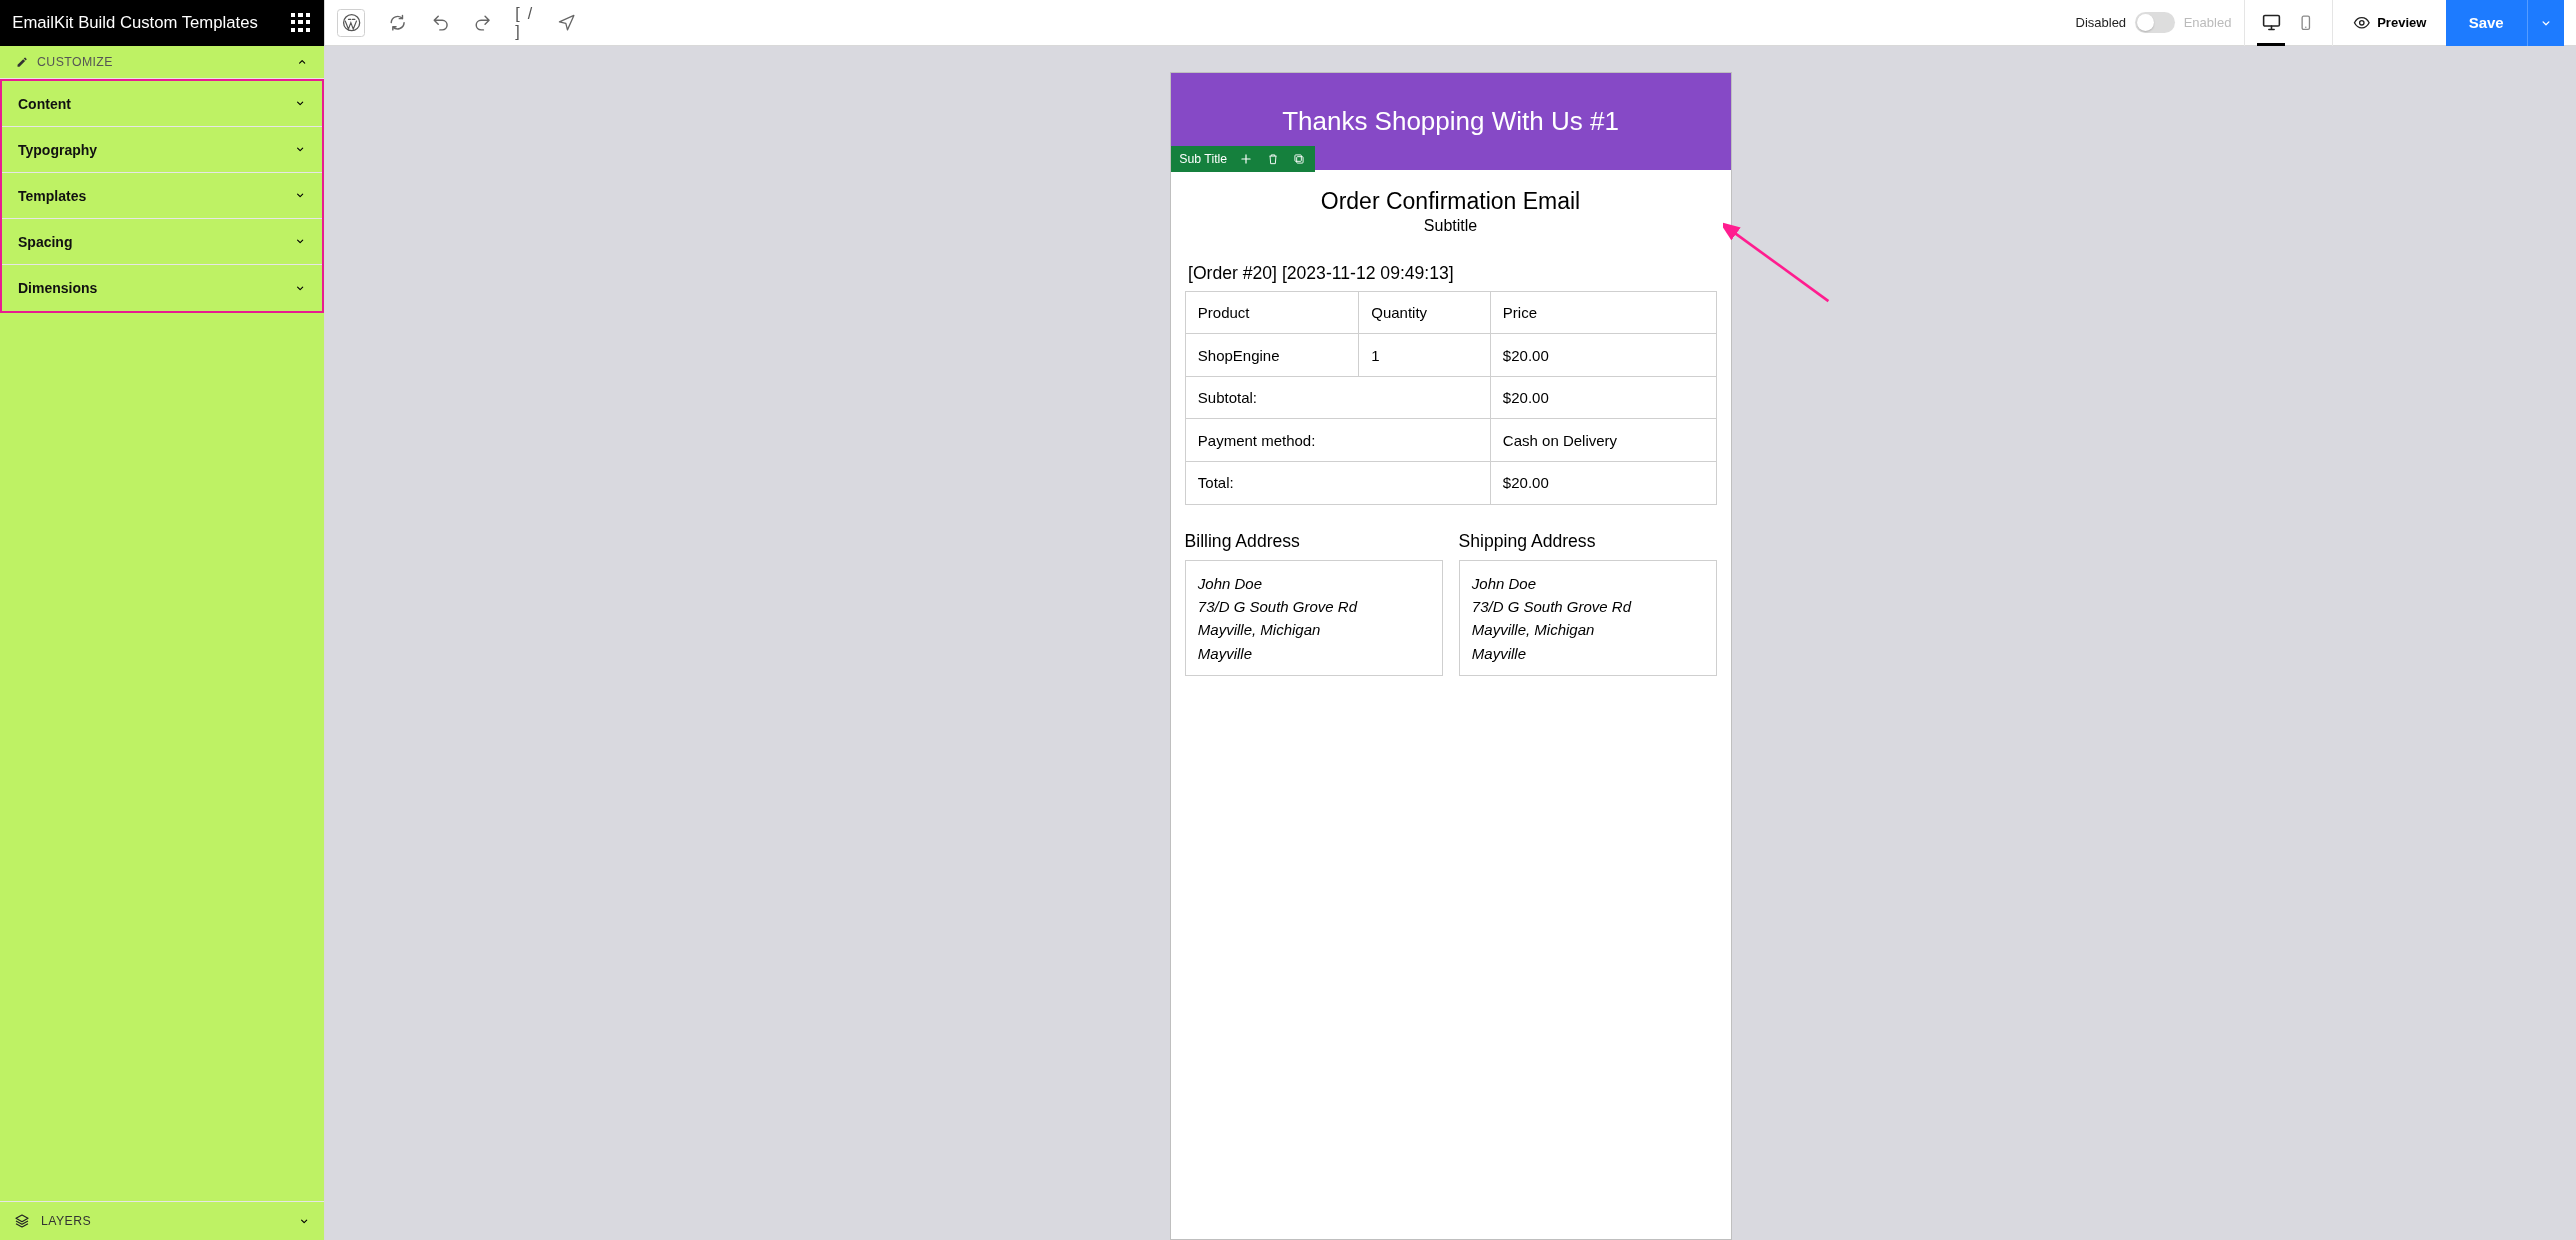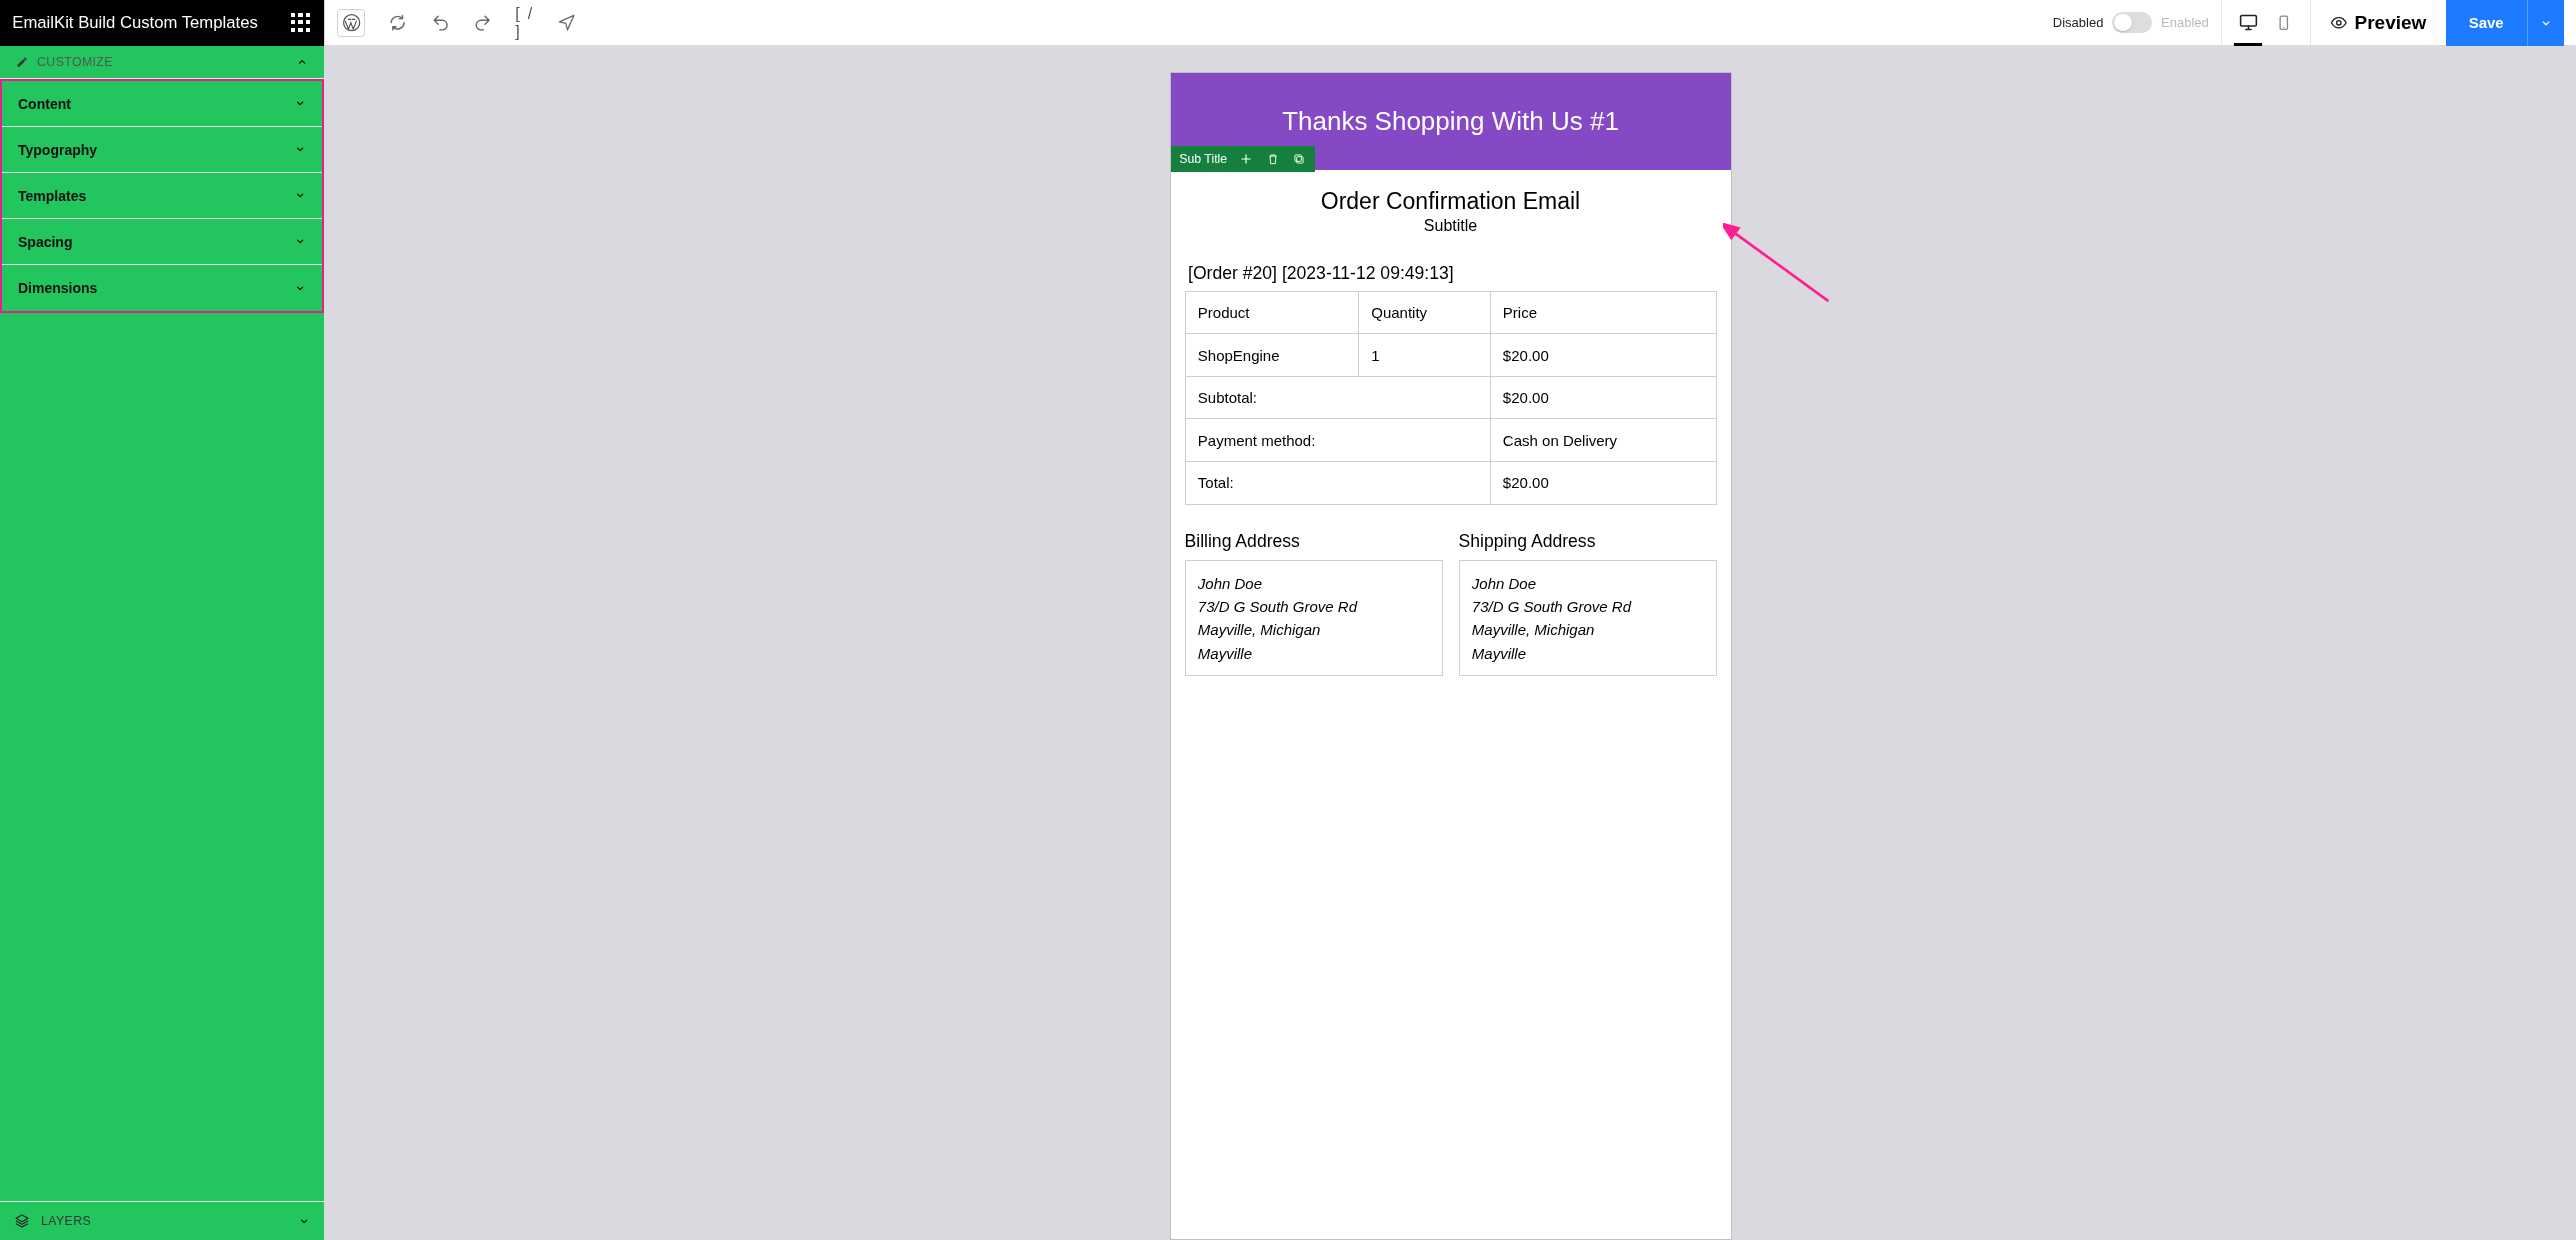--- a/index.html
+++ b/index.html
@@ -1,21 +1,21 @@
 <!DOCTYPE html>
 <html style="font-size:14px"><head>
 <meta charset="utf-8">
 <style>
   * { box-sizing: border-box; margin: 0; padding: 0; }
   html, body { height: 100%; font-family: -apple-system, BlinkMacSystemFont, "Segoe UI", Helvetica, Arial, sans-serif; }
   body { display: flex; flex-direction: column; overflow: hidden; }
 
   
   .app-shell { display: flex; height: 100%; }
-  .sidebar { width: 325px; flex-shrink: 0; display: flex; flex-direction: column; border-right: 0.9px solid #d9d9d9; background: #22c55e; }
+  .sidebar { width: 325px; flex-shrink: 0; display: flex; flex-direction: column; border-right: 0.9px solid #d9d9d9; background: #bef264; }
   .sidebar-header { height: 46px; background: #000; color: #fff; display: flex; align-items: center; justify-content: space-between; padding: 0 12.3px; }
   .sidebar-header .title { font-size: 16.7px; font-weight: 500; }
   .grid-menu { width: 21px; height: 21px; display: grid; grid-template-columns: repeat(3, 1fr); grid-template-rows: repeat(3,1fr); gap: 1.8px; }
   .grid-menu span { background: #fff; width: 4.4px; height: 4.4px; }
 
   .customize-row { height: 33px; display: flex; align-items: center; justify-content: space-between; padding: 0 16px; border-bottom: 0.9px solid #e6e6e6; }
   .customize-row .label { font-size: 12.3px; letter-spacing: 0.4px; color: #555; }
   .customize-row .left { display:flex; align-items:center; gap:8.8px; }
   .pencil { width:12.3px; height:12.3px; }
 
@@ -36,21 +36,21 @@
   .topbar .shortcode { font-size:16px; color:#555; letter-spacing:1.8px; }
   .tb-right { margin-left: auto; display:flex; align-items:center; gap: 0; }
   .toggle-group { display:flex; align-items:center; gap:8.8px; padding: 0 12.3px; }
   .toggle-label { font-size: 13px; color:#222; }
   .toggle-label.muted { color:#bbb; }
   .toggle-switch { width:40px; height:21px; background:#ddd; border-radius:10.5px; position:relative; cursor:pointer; }
   .toggle-switch::after { content:""; position:absolute; left:1.8px; top:1.8px; width:17.6px; height:17.6px; background:#fff; border-radius:50%; box-shadow:0 0.9px 1.8px rgba(0,0,0,0.2); }
   .device-group { display:flex; align-items:center; gap:0; border-left:0.9px solid #e5e5e5; padding:0 8.8px; height:46px; }
   .device-btn { width:35px; height:46px; display:flex; align-items:center; justify-content:center; cursor:pointer; position:relative; }
   .device-btn.active::after { content:""; position:absolute; bottom:0; left:3.5px; right:3.5px; height:2.6px; background:#000; }
-  .preview-btn { display:flex; align-items:center; gap:7px; padding:0 19.3px; height:46px; border-left:0.9px solid #e5e5e5; cursor:pointer; font-size:19px; font-weight:600; }
+  .preview-btn { display:flex; align-items:center; gap:7px; padding:0 19.3px; height:46px; border-left:0.9px solid #e5e5e5; cursor:pointer; font-size:13px; font-weight:600; }
   .save-btn { background:#1d7bff; color:#fff; height:46px; padding:12px 23px; display:flex; align-items:center; font-size:15px; font-weight:600; cursor:pointer; }
   .save-chevron { background:#1d7bff; color:#fff; height:46px; width:37px; display:flex; align-items:center; justify-content:center; cursor:pointer; border-left:0.9px solid rgba(255,255,255,0.25); }
 
   .canvas-wrap { flex:1; display:flex; justify-content:center; padding: 26px 0 0; overflow:auto; position:relative; }
   .email-frame { width: 562px; background:#fff; border:0.9px solid #bfbfbf; position:relative; }
   .email-header { background:#8649c6; color:#fff; text-align:center; padding: 33px 17.6px 33px; font-size:26px; font-weight:500; position:relative; }
   .selection-toolbar { position:absolute; left:0; bottom:-1.8px; height:26px; background:#15803d; color:#fff; display:flex; align-items:center; padding:0 8.8px; gap:12.3px; font-size:12.3px; }
   .selection-toolbar .mini { width:14px; height:14px; cursor:pointer; display:flex; align-items:center; justify-content:center; }
   .email-titleblock { text-align:center; padding: 8.8px 8.8px 12.3px; margin-top: 9px; }
   .email-title { font-size:23px; }

